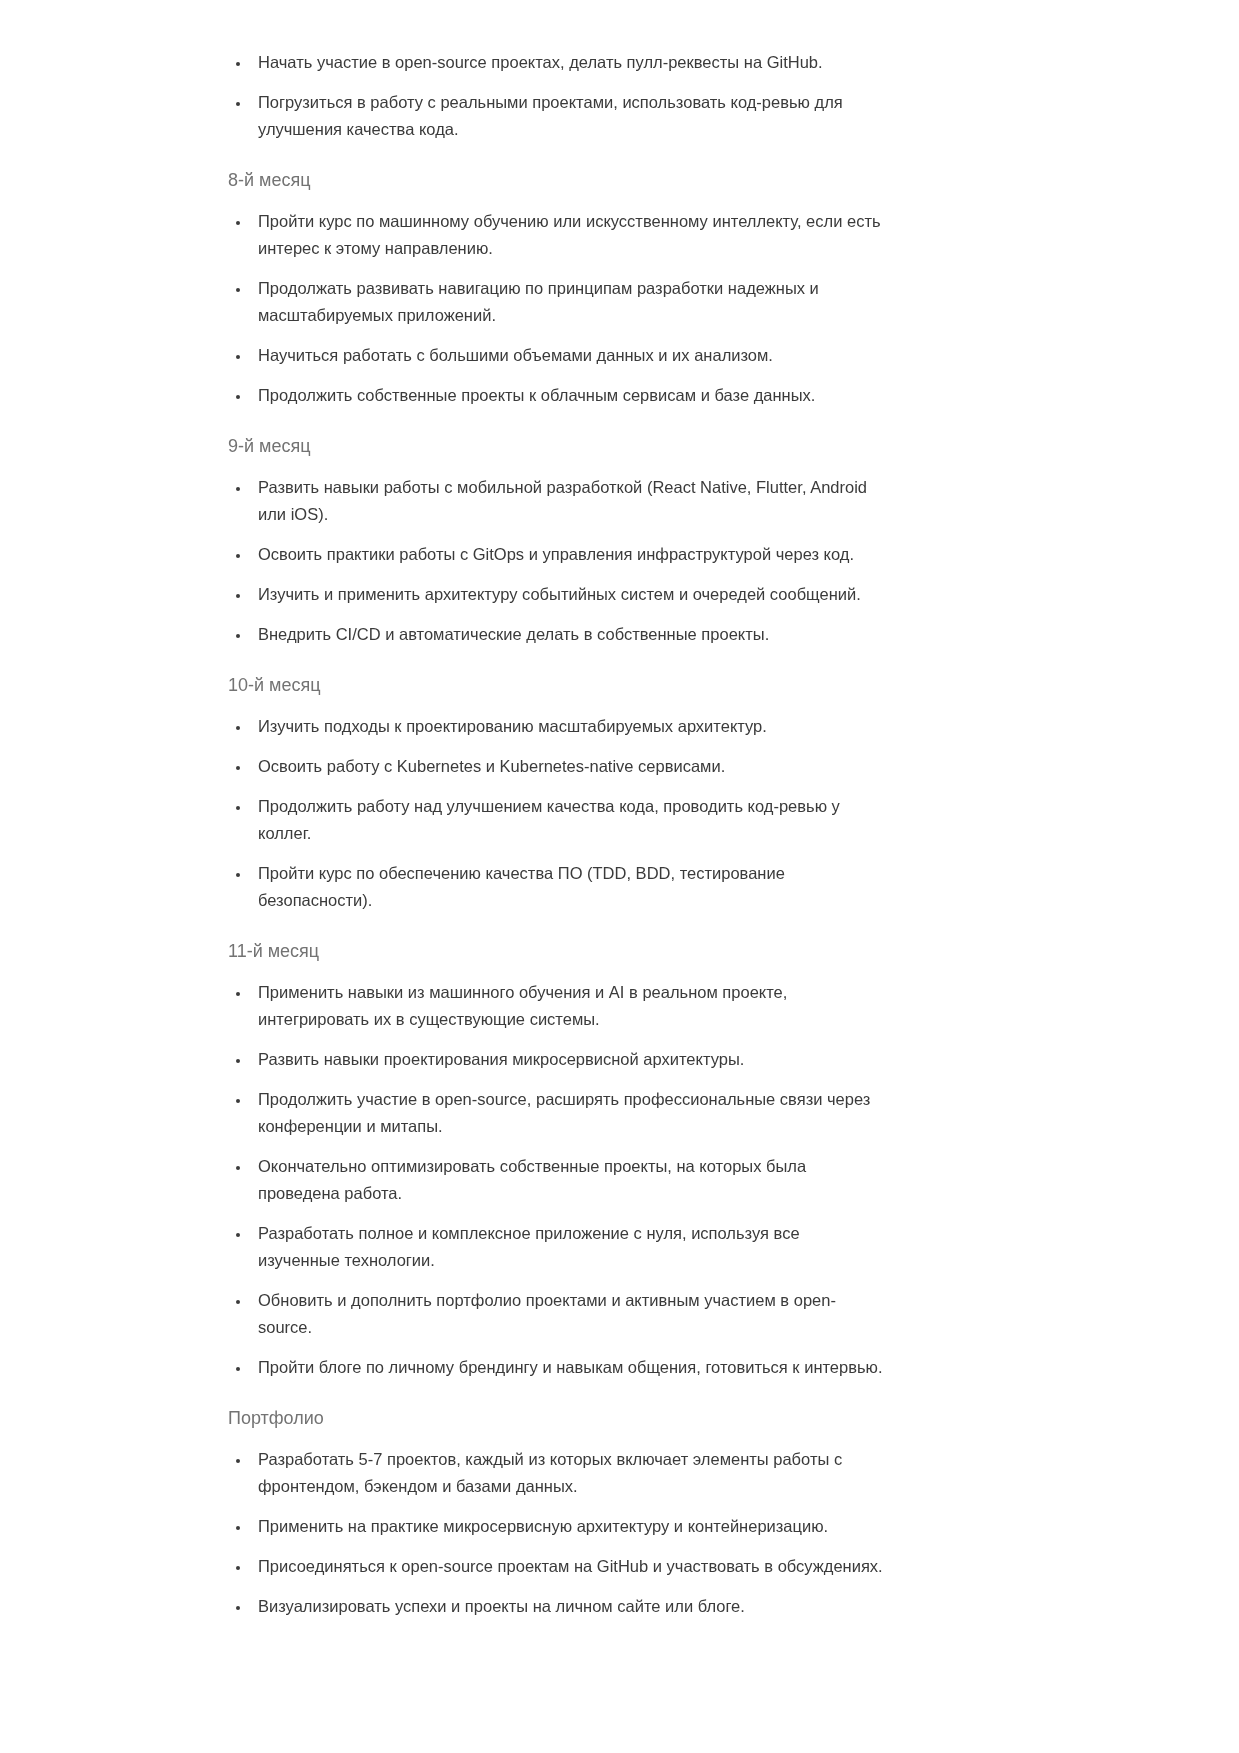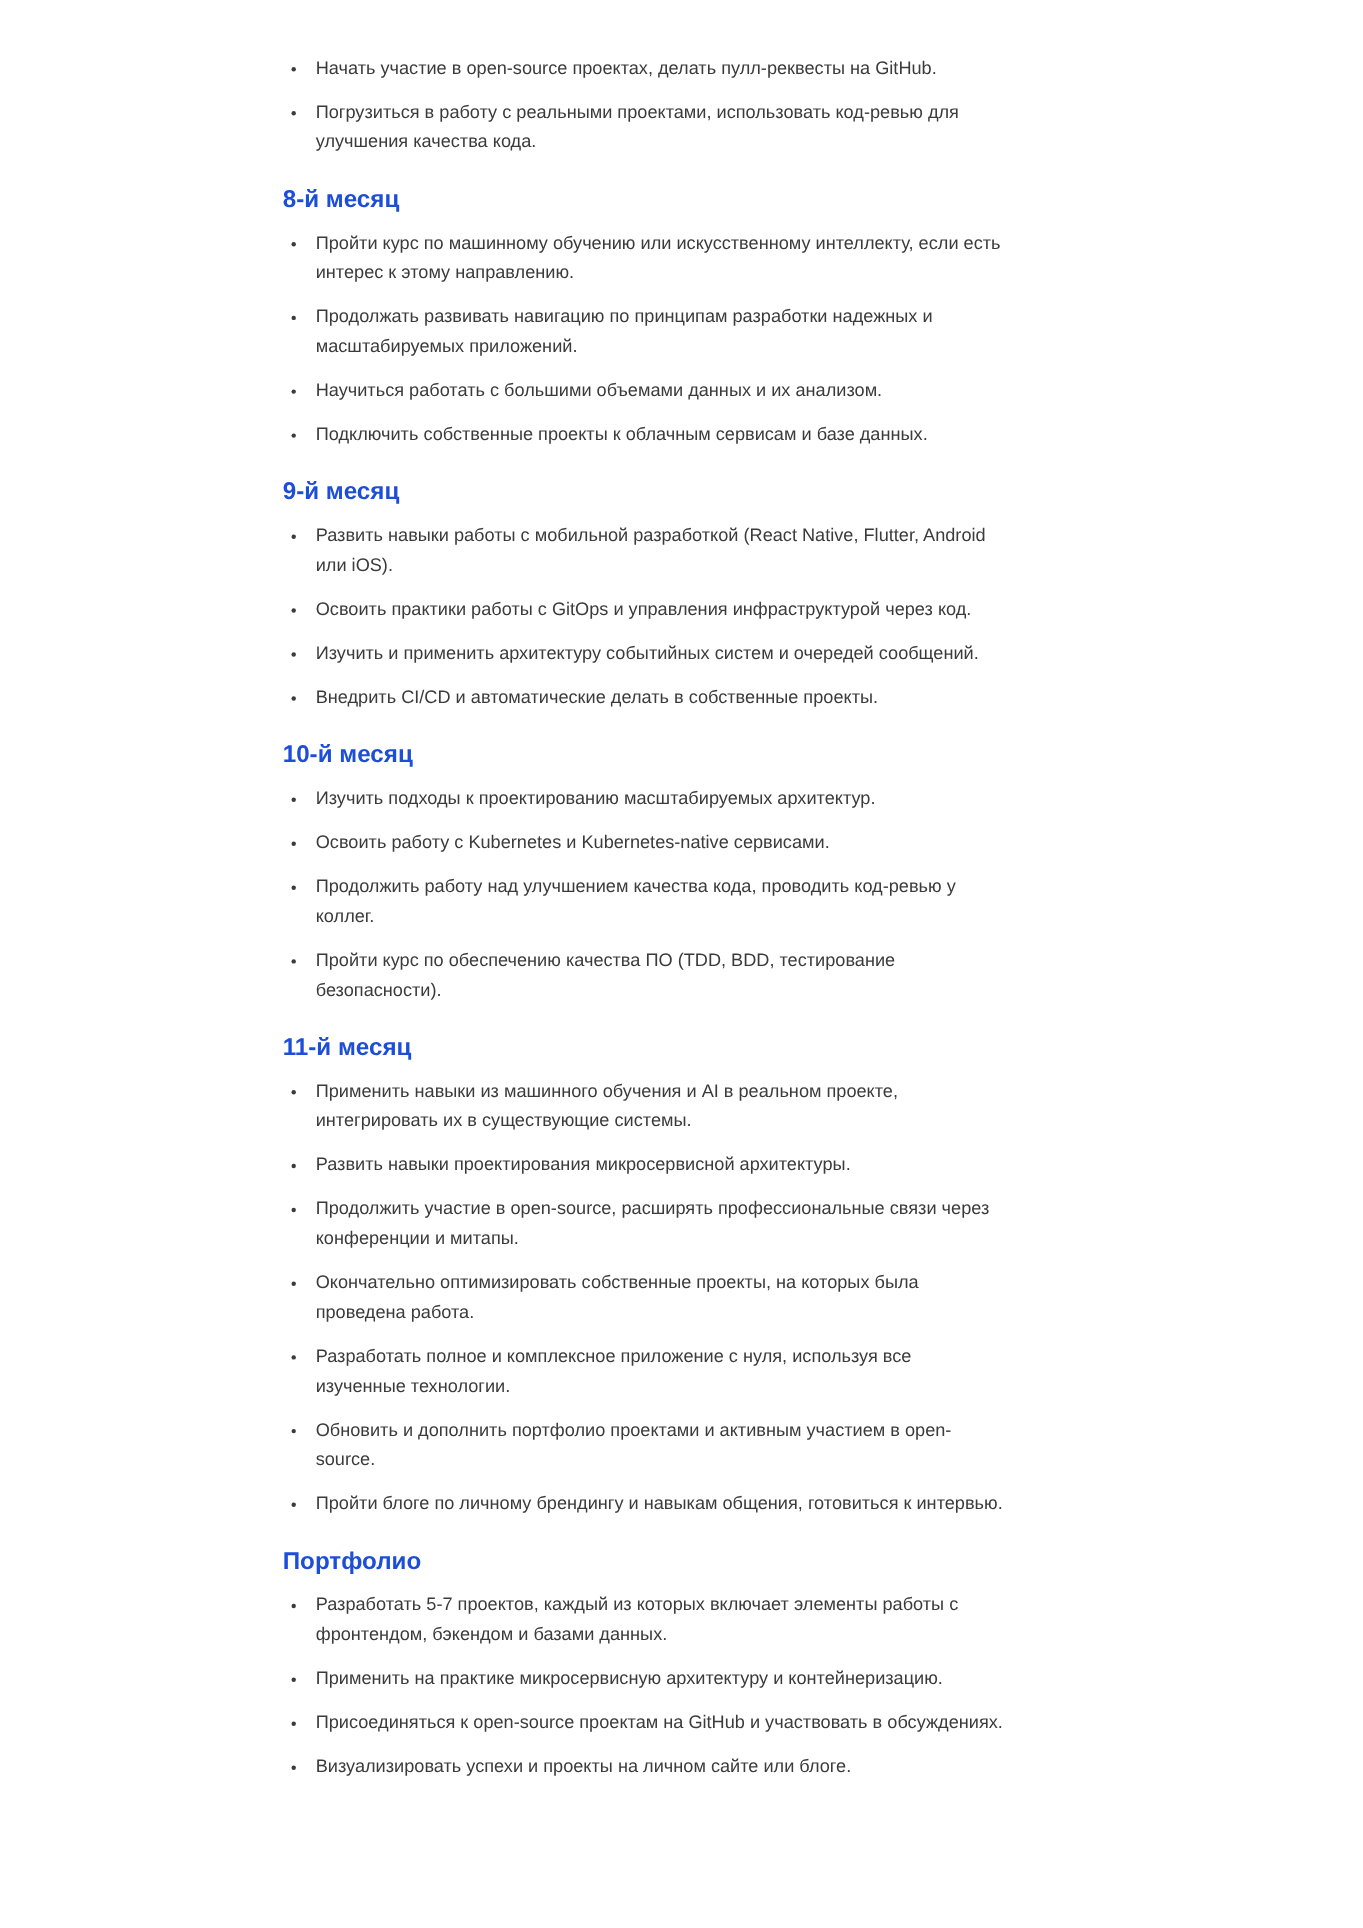--- a/index.html
+++ b/index.html
@@ -11,26 +11,25 @@
     height: 1753px;
     background: #ffffff;
     overflow: hidden;
     font-family: "Liberation Sans", "DejaVu Sans", sans-serif;
   }
   .content {
     position: absolute;
     left: 228px;
     top: 36px;
     width: 655px;
-    margin-left: 29px;
   }
   .section-heading {
-    font-size: 22px;
-    font-weight: 700;
-    color: #1d4ed8;
+    font-size: 18px;
+    font-weight: 400;
+    color: #737373;
     line-height: 27px;
     margin: 24px 0 14px 0;
   }
   ul.bullet-list {
     margin: 0;
     padding: 0 0 0 23px;
     list-style: disc outside;
   }
   li.bullet-item {
     font-size: 16.5px;
@@ -48,21 +47,21 @@
   <div class="content">
       <ul class="bullet-list">
         <li class="bullet-item">Начать участие в open-source проектах, делать пулл-реквесты на GitHub.</li>
         <li class="bullet-item">Погрузиться в работу с реальными проектами, использовать код-ревью для улучшения качества кода.</li>
       </ul>
       <h3 class="section-heading">8-й месяц</h3>
       <ul class="bullet-list">
         <li class="bullet-item">Пройти курс по машинному обучению или искусственному интеллекту, если есть интерес к этому направлению.</li>
         <li class="bullet-item">Продолжать развивать навигацию по принципам разработки надежных и масштабируемых приложений.</li>
         <li class="bullet-item">Научиться работать с большими объемами данных и их анализом.</li>
-        <li class="bullet-item">Подключить собственные проекты к облачным сервисам и базе данных.</li>
+        <li class="bullet-item">Продолжить собственные проекты к облачным сервисам и базе данных.</li>
       </ul>
       <h3 class="section-heading">9-й месяц</h3>
       <ul class="bullet-list">
         <li class="bullet-item">Развить навыки работы с мобильной разработкой (React Native, Flutter, Android или iOS).</li>
         <li class="bullet-item">Освоить практики работы с GitOps и управления инфраструктурой через код.</li>
         <li class="bullet-item">Изучить и применить архитектуру событийных систем и очередей сообщений.</li>
         <li class="bullet-item">Внедрить CI/CD и автоматические делать в собственные проекты.</li>
       </ul>
       <h3 class="section-heading">10-й месяц</h3>
       <ul class="bullet-list">

